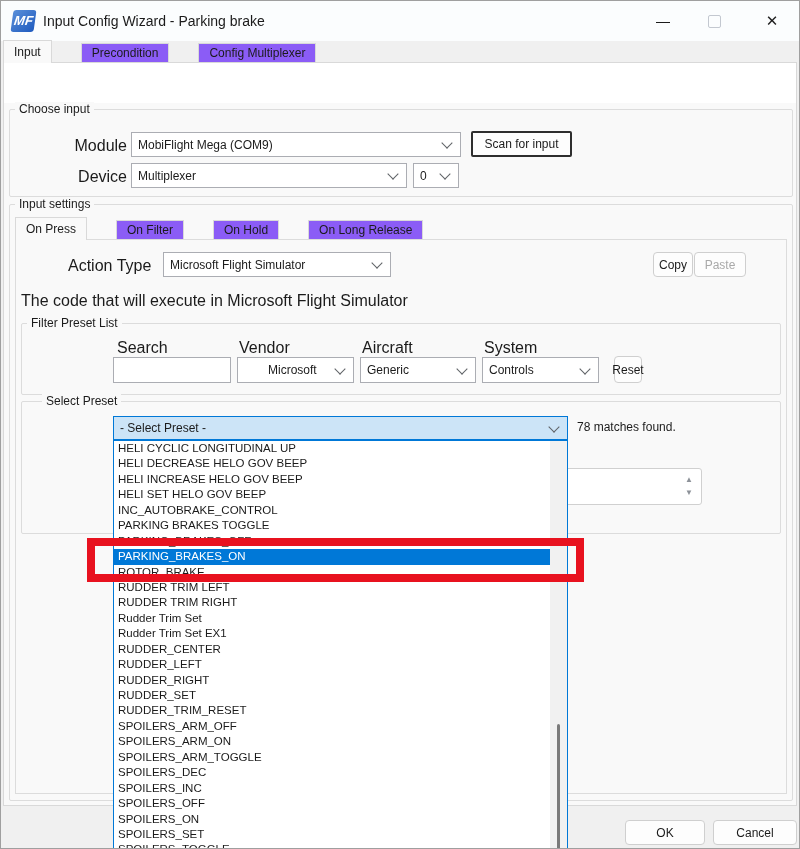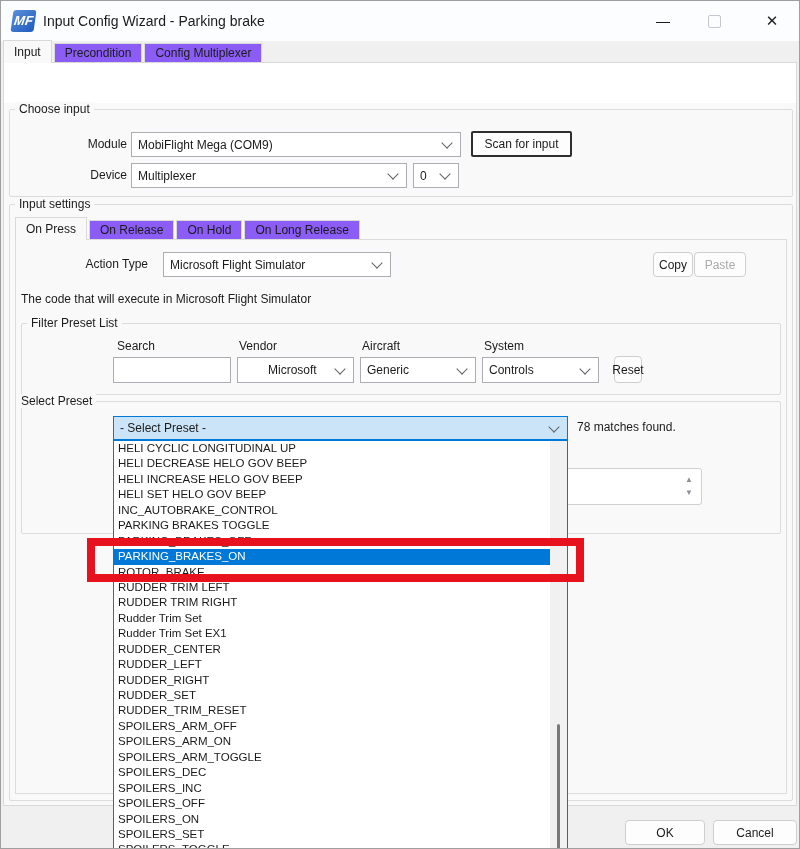--- a/index.html
+++ b/index.html
@@ -13,44 +13,44 @@
     transform:skewX(-8deg);border-radius:3px;color:#fff;font-weight:bold;font-style:italic;
     font-size:13px;text-align:center;line-height:22px;}
   #title-text{left:42px;top:0;height:40px;line-height:40px;font-size:14px;}
   .winbtn{top:0;width:46px;height:40px;display:flex;align-items:center;justify-content:center;cursor:default;}
   #btn-min{left:639px;font-size:14px;}
   #btn-max{left:690px;}
   #btn-max .sq{width:11px;height:11px;border:1.2px solid #c3c8d0;border-radius:2px;}
   #btn-close{left:748px;font-size:15px;}
 
   
-  .tabs{display:flex;align-items:flex-end;}
+  .tabs{display:flex;align-items:flex-end;gap:27px;}
   #main-tabs{left:2px;top:40px;height:22px;}
   .tab{border:1px solid #d9d9d9;border-bottom:none;background:#8b5cf6;font-size:12px;
     padding:2px 10px 3px 10px;margin-right:2px;white-space:nowrap;}
   .tab.active{background:#f9f9f9;padding-top:4px;padding-bottom:4px;position:relative;z-index:2;}
 
   
   #page-input{left:2px;top:61px;width:794px;height:744px;background:#f9f9f9;border:1px solid #d9d9d9;box-sizing:border-box;}
   #intro-strip{left:3px;top:62px;width:792px;height:40px;background:#ffffff;}
   #intro-text{left:8px;top:68px;font-size:12px;}
   .groupbox{border:1px solid #dcdcdc;border-radius:2px;box-sizing:border-box;}
   .legend{background:#f9f9f9;padding:0 4px;font-size:12px;z-index:1;}
   #gb-choose{left:8px;top:108px;width:784px;height:88px;}
   #gb-choose-legend{left:14px;top:101px;}
   #gb-settings{left:8px;top:203px;width:784px;height:597px;}
   #gb-settings-legend{left:14px;top:196px;}
   #inner-tabs{left:14px;top:216px;height:23px;}
   #page-onpress{left:14px;top:238px;width:772px;height:555px;background:#f9f9f9;border:1px solid #dcdcdc;box-sizing:border-box;}
   #gb-filter{left:20px;top:322px;width:760px;height:72px;}
   #gb-filter-legend{left:26px;top:315px;}
   #gb-preset{left:20px;top:400px;width:760px;height:133px;}
-  #gb-preset-legend{left:16px;top:393px;}
-
-  .label{font-size:12px;white-space:nowrap;}
+  #gb-preset-legend{left:41px;top:393px;}
+
+  .label{font-size:16px;white-space:nowrap;}
   .rlabel{text-align:right;}
 
   
   .combo{background:#fff;border:1px solid #abadb3;box-sizing:border-box;display:flex;align-items:center;font-size:12px;}
   .combo .txt{padding-left:6px;flex:1;white-space:nowrap;overflow:hidden;}
   .chev{width:7px;height:7px;border-right:1.6px solid #5f6367;border-bottom:1.6px solid #5f6367;
     transform:rotate(45deg);margin:-3px 9px 0 0;flex:none;}
   .btn{background:#fdfdfd;border:1px solid #cfcfcf;border-radius:4px;font-size:12px;
     display:flex;align-items:center;justify-content:center;box-sizing:border-box;cursor:default;}
   .btn.disabled{color:#a9a9a9;}
@@ -126,21 +126,21 @@
   <div class="abs combo" style="left:412px;top:162px;width:46px;height:25px;">
     <span class="txt">0</span>
     <span class="chev"></span>
   </div>
 
   <div class="abs groupbox" id="gb-settings"></div>
   <div class="abs legend" id="gb-settings-legend">Input settings</div>
 
   <div class="abs tabs" id="inner-tabs">
     <div class="tab active">On Press</div>
-    <div class="tab">On Release</div>
+    <div class="tab">On Filter</div>
     <div class="tab">On Hold</div>
     <div class="tab">On Long Release</div>
   </div>
   <div class="abs" id="page-onpress"></div>
 
   <div class="abs label rlabel" style="left:67px;top:256px;width:80px;">Action Type</div>
   <div class="abs combo" style="left:162px;top:251px;width:228px;height:25px;">
     <span class="txt">Microsoft Flight Simulator</span>
     <span class="chev"></span>
   </div>

